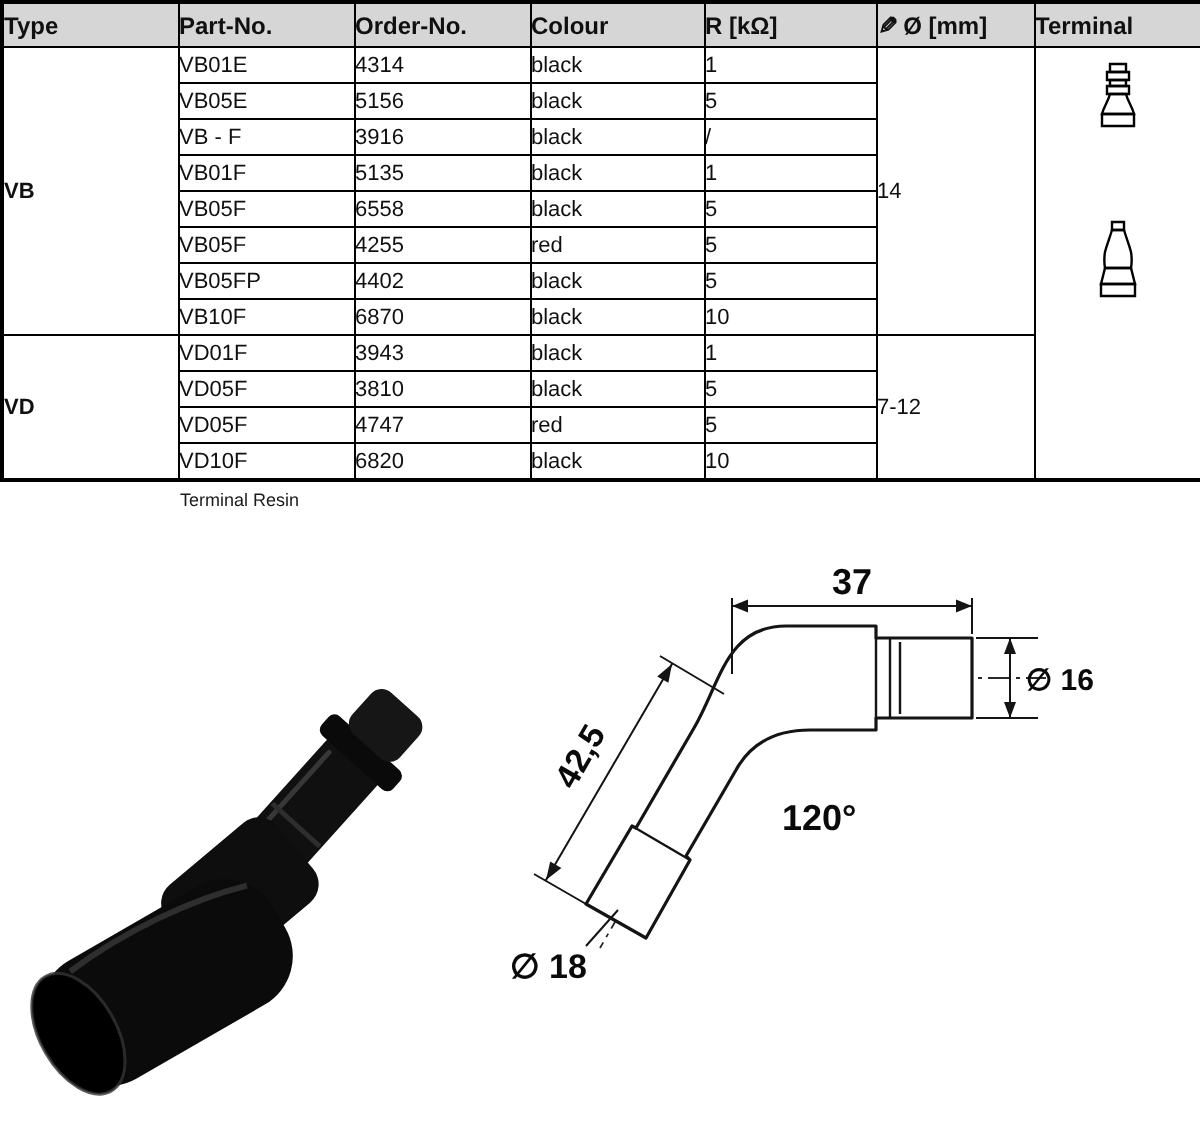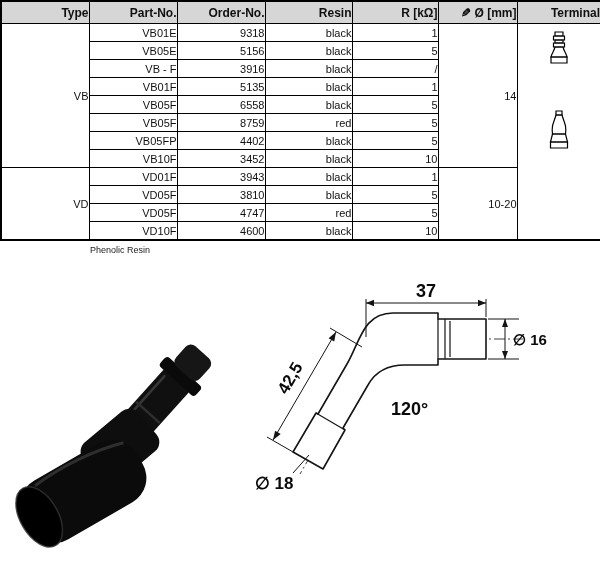--- a/index.html
+++ b/index.html
@@ -2,25 +2,25 @@
 <html><head>
 <meta charset="utf-8">
 <style>
   html,body{margin:0;padding:0;}
   body{
     width:600px;height:565px;overflow:hidden;background:#ffffff;
     font-family:"Liberation Sans", sans-serif;color:#000;
   }
   table.spec{border-collapse:collapse;width:600px;table-layout:fixed;border:2px solid #000;}
   .spec th,.spec td{
-    border:1px solid #000;text-align:right;vertical-align:middle;padding:0;
+    border:1px solid #000;text-align:left;vertical-align:middle;padding:0;
     font-size:11px;height:17px;line-height:16px;color:#101010;overflow:hidden;white-space:nowrap;
   }
   .spec thead th{background:#d6d6d6;font-weight:700;font-size:12px;height:21px;line-height:20px;}
-  .type-cell{font-weight:400;font-size:12px;}
+  .type-cell{font-weight:700;font-size:12px;}
   .dia-cell{font-size:11px;}
   .term-cell{position:relative;vertical-align:top;}
   .term-icon{position:absolute;left:50%;transform:translateX(-50%);}
   .term-a{top:7px;}
   .term-b{top:86px;}
   .pencil{font-size:12px;margin-right:3px;display:inline-block;transform:scaleX(-1);}
   .footnote{font-size:9px;color:#1a1a1a;margin:4px 0 2px 90px;}
   .figure-area{position:relative;width:600px;height:320px;}
   .photo{position:absolute;left:2px;top:56px;}
   .drawing{position:absolute;left:243px;top:6px;}
@@ -40,31 +40,31 @@
       <col style="width:87px">
         <col style="width:86px">
         <col style="width:79px">
       <col style="width:84px">
     </colgroup>
     <thead>
       <tr>
         <th>Type</th>
         <th>Part-No.</th>
         <th>Order-No.</th>
-        <th>Resin</th>
+        <th>Colour</th>
         <th>R [kΩ]</th>
         <th><span class="pencil">✎</span><span>Ø [mm]</span></th>
         <th>Terminal</th>
       </tr>
     </thead>
     <tbody>
       <tr>
         <td class="type-cell" rowspan="8">VB</td>
         <td>VB01E</td>
-        <td>9318</td>
+        <td>4314</td>
         <td>black</td>
         <td>1</td>
         <td class="dia-cell" rowspan="8">14</td>
         <td class="term-cell" rowspan="12">
           <span class="term-icon term-a">
             <svg width="24" height="36" viewBox="0 0 24 36" fill="none" stroke="#000" stroke-width="1.2">
               <path d="M8,1 H16 V5 H8 Z"></path>
               <path d="M6.5,5 H17.5 V9 H6.5 Z"></path>
               <path d="M8,9 H16 V12 H8 Z"></path>
               <path d="M6.5,12 H17.5 V16 H6.5 Z"></path>
@@ -101,66 +101,66 @@
         <td>1</td>
       </tr>
       <tr>
         <td>VB05F</td>
         <td>6558</td>
         <td>black</td>
         <td>5</td>
       </tr>
       <tr>
         <td>VB05F</td>
-        <td>8759</td>
+        <td>4255</td>
         <td>red</td>
         <td>5</td>
       </tr>
       <tr>
         <td>VB05FP</td>
         <td>4402</td>
         <td>black</td>
         <td>5</td>
       </tr>
       <tr>
         <td>VB10F</td>
-        <td>3452</td>
+        <td>6870</td>
         <td>black</td>
         <td>10</td>
       </tr>
       <tr>
         <td class="type-cell" rowspan="4">VD</td>
         <td>VD01F</td>
         <td>3943</td>
         <td>black</td>
         <td>1</td>
-        <td class="dia-cell" rowspan="4">10-20</td>
+        <td class="dia-cell" rowspan="4">7-12</td>
       </tr>
       <tr>
         <td>VD05F</td>
         <td>3810</td>
         <td>black</td>
         <td>5</td>
       </tr>
       <tr>
         <td>VD05F</td>
         <td>4747</td>
         <td>red</td>
         <td>5</td>
       </tr>
       <tr>
         <td>VD10F</td>
-        <td>4600</td>
+        <td>6820</td>
         <td>black</td>
         <td>10</td>
       </tr>
     </tbody>
   </table>
 
-  <div class="footnote">Phenolic Resin</div>
+  <div class="footnote">Terminal Resin</div>
 
   <div class="figure-area">
 
     <svg class="photo" width="232" height="248" viewBox="0 0 232 248">
       <g transform="rotate(-48 150 95)">
         <rect x="98" y="78" width="94" height="34" rx="7" fill="#101010"></rect>
         <rect x="186" y="71" width="13" height="48" rx="4" fill="#0a0a0a"></rect>
         <rect x="197" y="79" width="28" height="32" rx="7" fill="#161616"></rect>
         <path d="M104,83 H182" stroke="#3c3c3c" stroke-width="2.5" stroke-linecap="round" fill="none" opacity="0.9"></path>
         <path d="M118,79 V111 M131,79 V111 M144,79 V111" stroke="#2e2e2e" stroke-width="2.5"></path>

